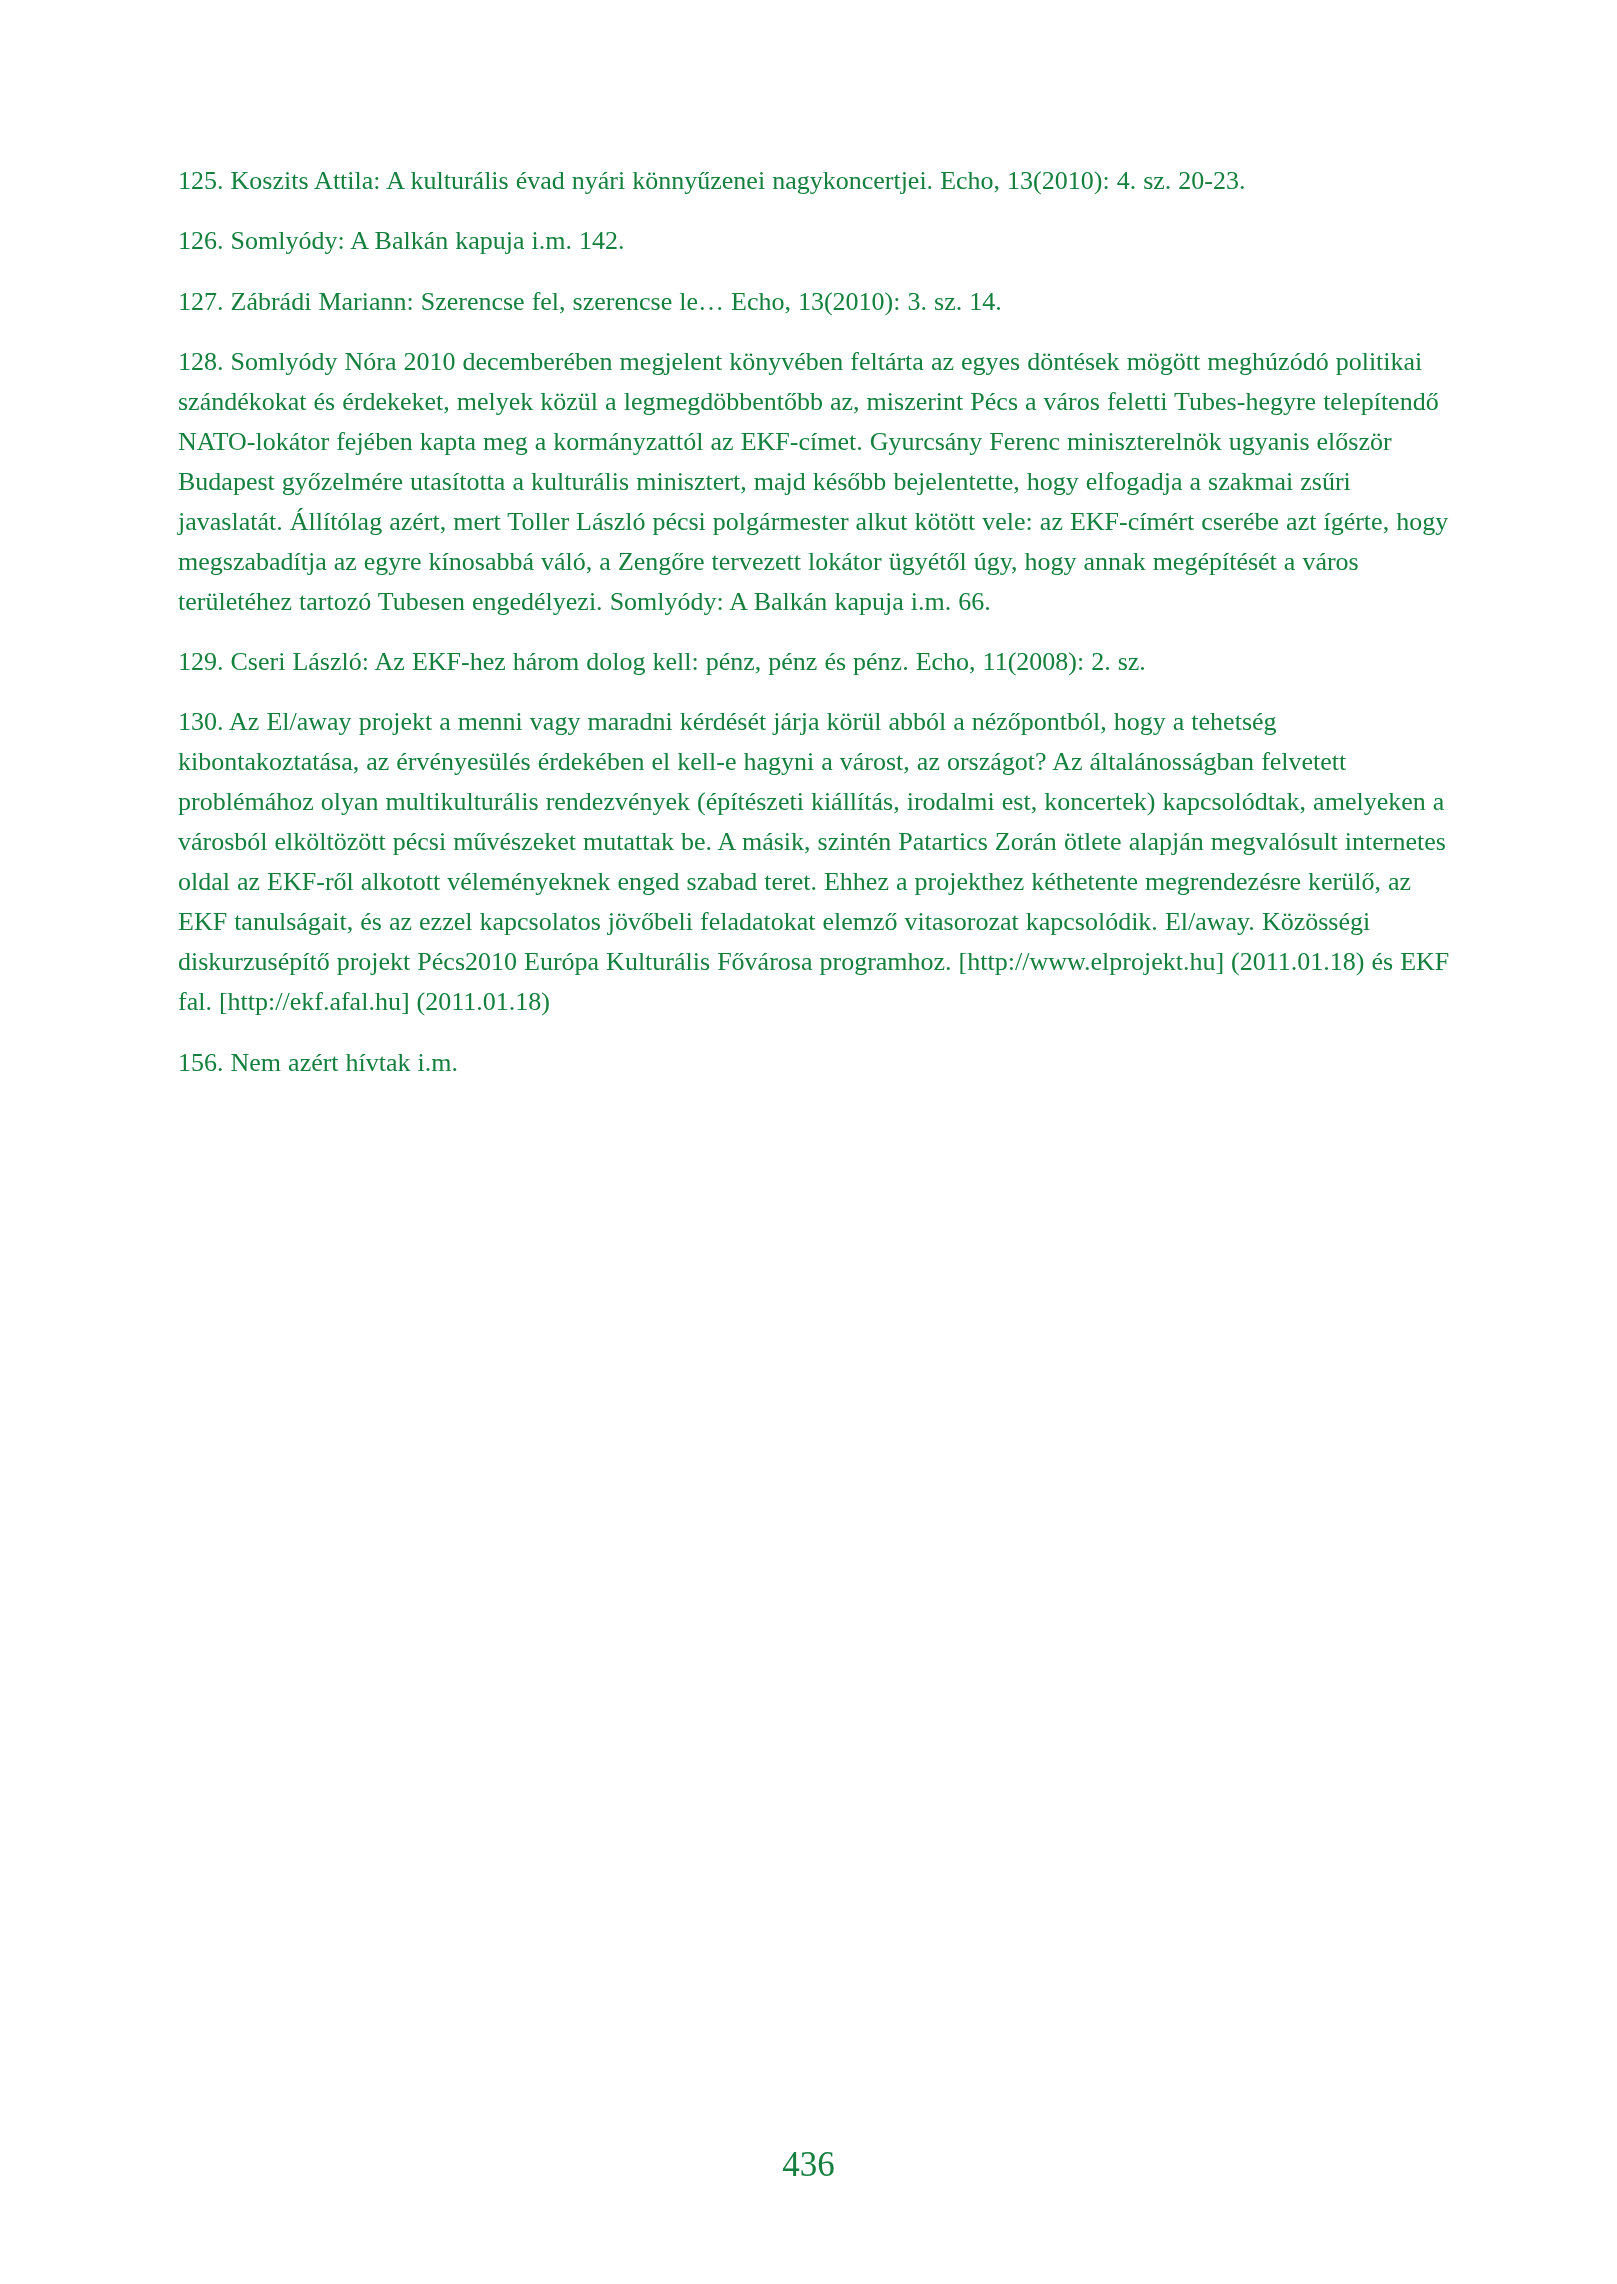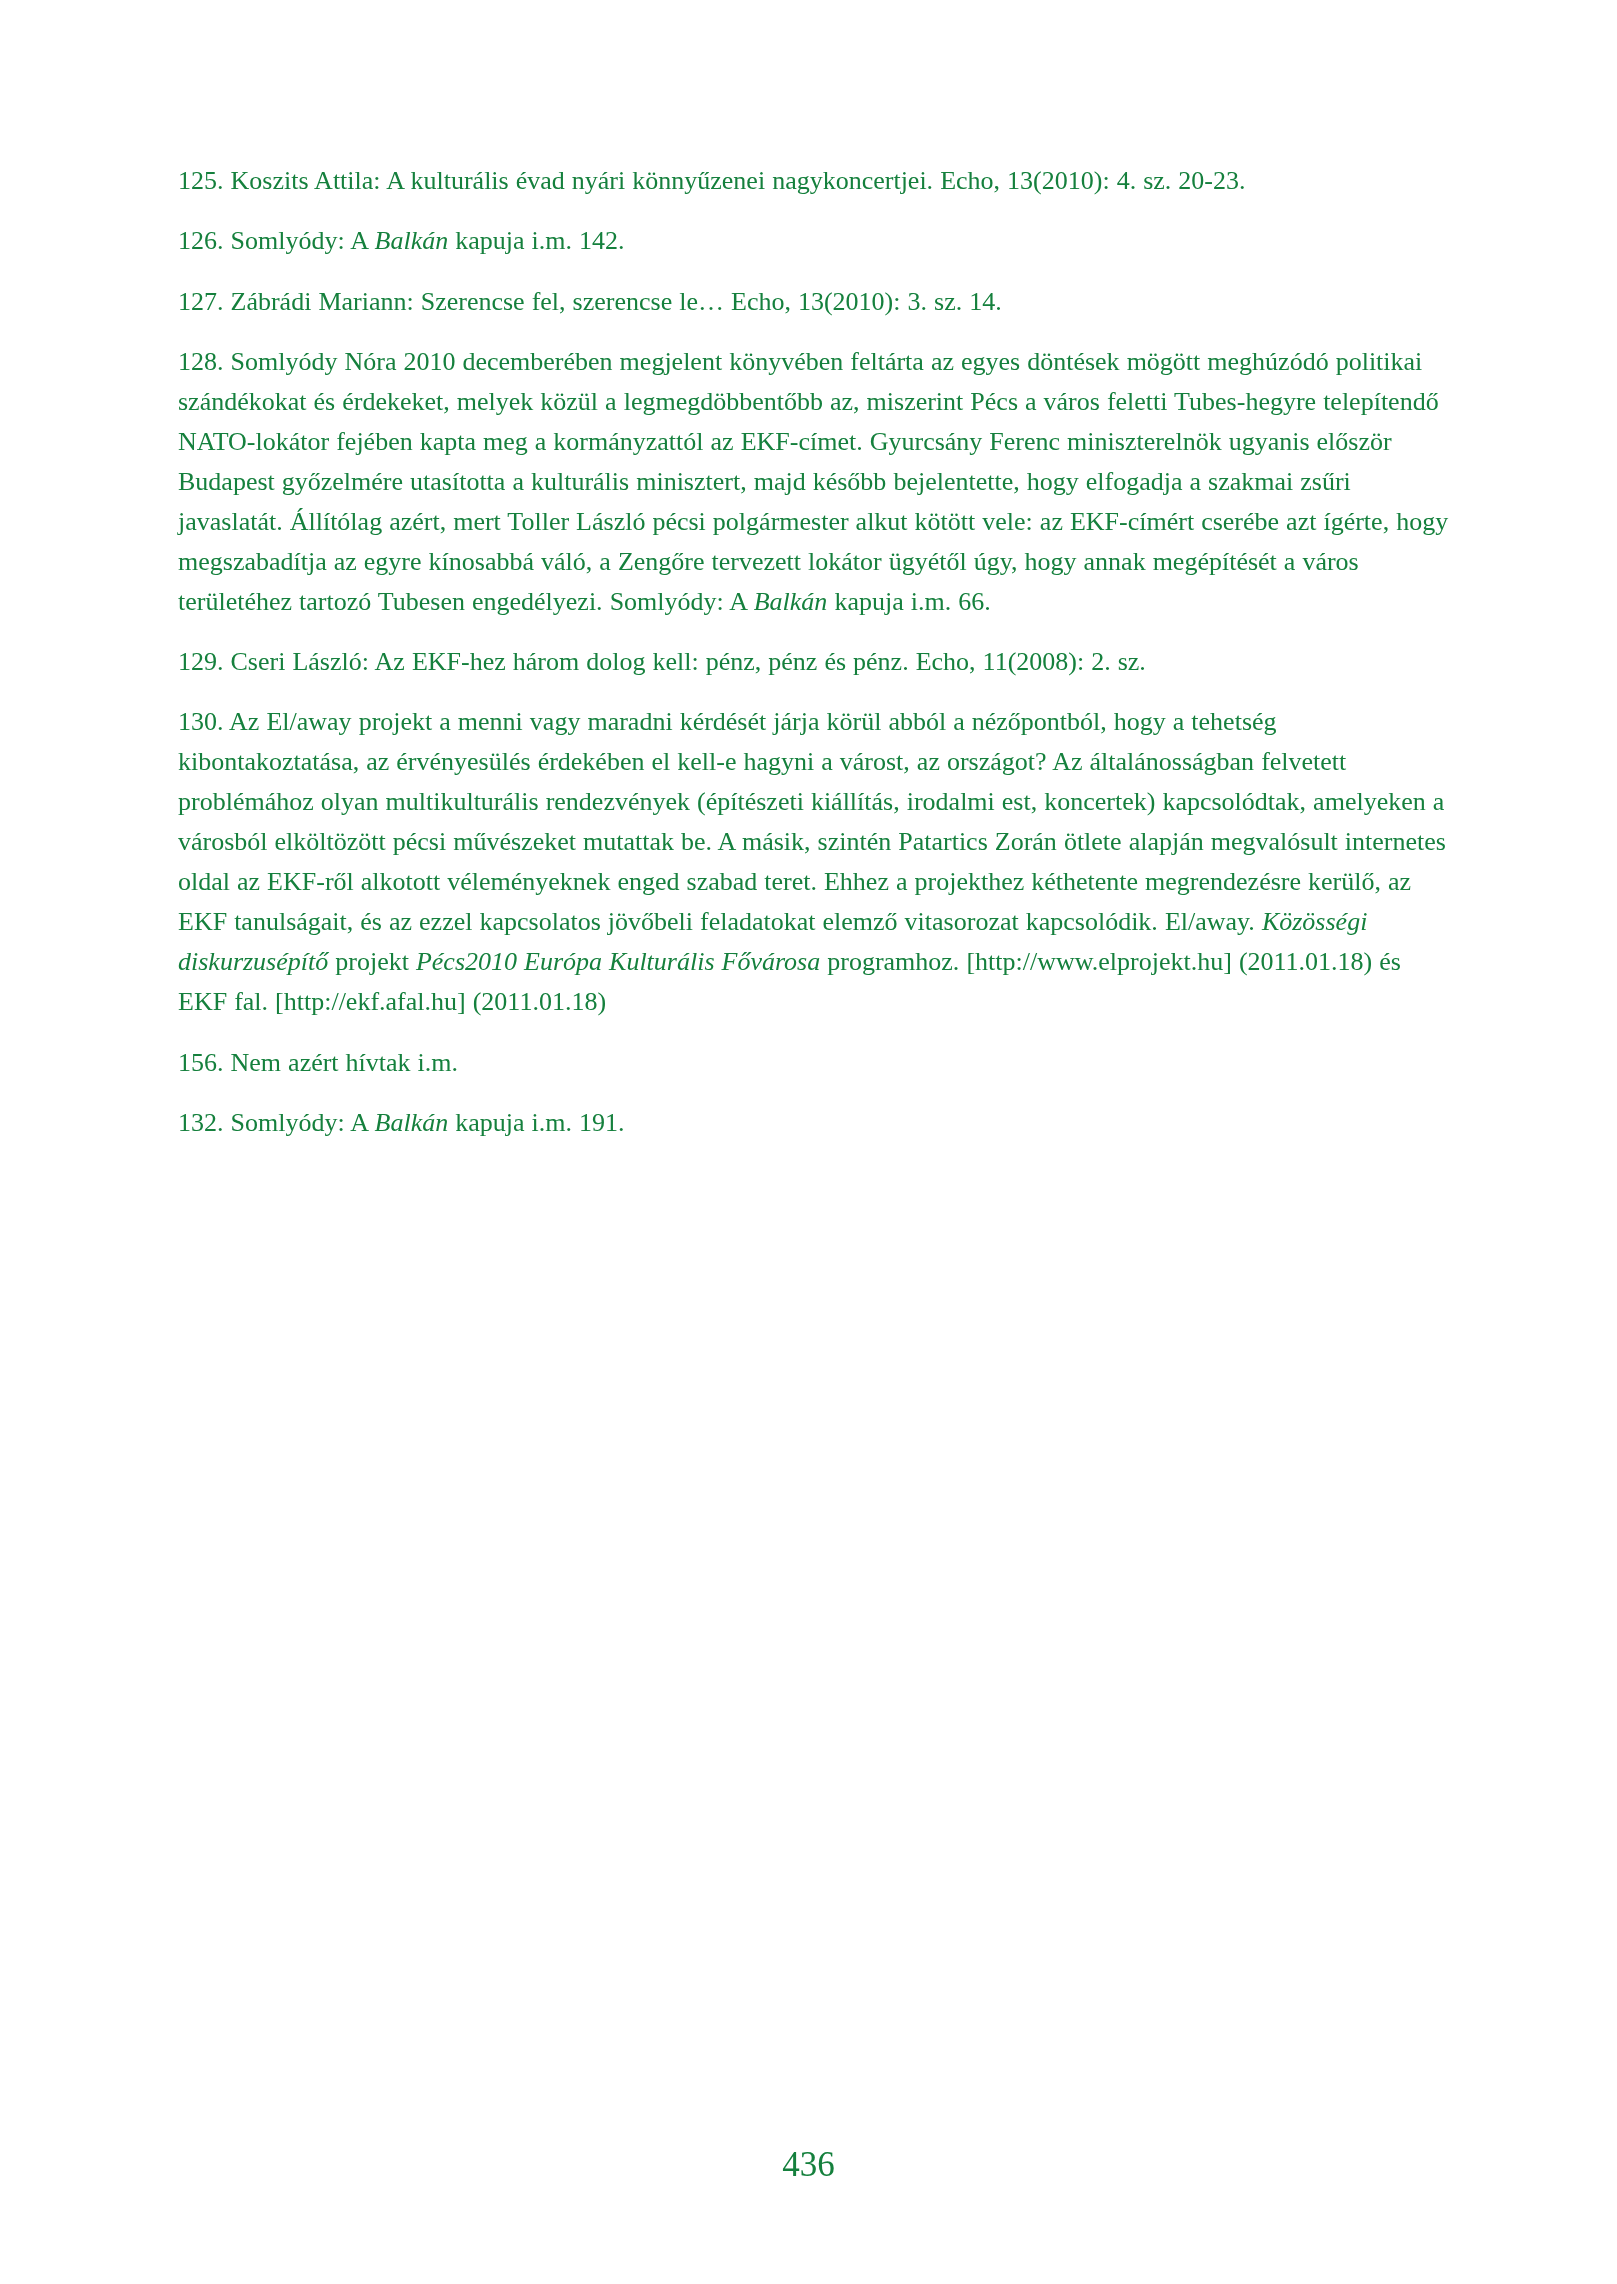--- a/index.html
+++ b/index.html
@@ -24,21 +24,20 @@
   }
   .note {
     margin: 0 0 20.3px 0;
     font-size: 26px;
     line-height: 40px;
     text-align: left;
     letter-spacing: 0;
     word-spacing: 0.02em;
   }
   .note .italic {
-    font-style: italic;
   }
   .page-number {
     position: absolute;
     top: 2146px;
     left: 0;
     width: 100%;
     text-align: center;
     font-size: 35px;
     line-height: 38px;
   }
@@ -48,17 +47,16 @@
 
 <div class="page">
   <main class="notes">
       <p class="note"><span>125. </span><span>Koszits Attila: A kulturális évad nyári könnyűzenei nagykoncertjei. Echo, 13(2010): 4. sz. 20-23.</span></p>
       <p class="note"><span>126. </span><span>Somlyódy: A </span><span class="italic">Balkán</span><span> kapuja i.m. 142.</span></p>
       <p class="note"><span>127. </span><span>Zábrádi Mariann: Szerencse fel, szerencse le… Echo, 13(2010): 3. sz. 14.</span></p>
       <p class="note"><span>128. </span><span>Somlyódy Nóra 2010 decemberében megjelent könyvében feltárta az egyes döntések mögött meghúzódó politikai szándékokat és érdekeket, melyek közül a legmegdöbbentőbb az, miszerint Pécs a város feletti Tubes-hegyre telepítendő NATO-lokátor fejében kapta meg a kormányzattól az EKF-címet. Gyurcsány Ferenc miniszterelnök ugyanis először Budapest győzelmére utasította a kulturális minisztert, majd később bejelentette, hogy elfogadja a szakmai zsűri javaslatát. Állítólag azért, mert Toller László pécsi polgármester alkut kötött vele: az EKF-címért cserébe azt ígérte, hogy megszabadítja az egyre kínosabbá váló, a Zengőre tervezett lokátor ügyétől úgy, hogy annak megépítését a város területéhez tartozó Tubesen engedélyezi. Somlyódy: A </span><span class="italic">Balkán</span><span> kapuja i.m. 66.</span></p>
       <p class="note"><span>129. </span><span>Cseri László: Az EKF-hez három dolog kell: pénz, pénz és pénz. Echo, 11(2008): 2. sz.</span></p>
       <p class="note"><span>130. </span><span>Az El/away projekt a menni vagy maradni kérdését járja körül abból a nézőpontból, hogy a tehetség kibontakoztatása, az érvényesülés érdekében el kell-e hagyni a várost, az országot? Az általánosságban felvetett problémához olyan multikulturális rendezvények (építészeti kiállítás, irodalmi est, koncertek) kapcsolódtak, amelyeken a városból elköltözött pécsi művészeket mutattak be. A másik, szintén Patartics Zorán ötlete alapján megvalósult internetes oldal az EKF-ről alkotott véleményeknek enged szabad teret. Ehhez a projekthez kéthetente megrendezésre kerülő, az EKF tanulságait, és az ezzel kapcsolatos jövőbeli feladatokat elemző vitasorozat kapcsolódik. El/away. </span><span class="italic">Közösségi diskurzusépítő</span><span> projekt </span><span class="italic">Pécs2010 Európa Kulturális Fővárosa</span><span> programhoz. [http://www.elprojekt.hu] (2011.01.18) és EKF fal. [http://ekf.afal.hu] (2011.01.18)</span></p>
       <p class="note"><span>156. </span><span>Nem azért hívtak i.m.</span></p>
-      <p class="note"><span>132. </span><span>Somlyódy: A </span><span class="italic">Balkán</span><span> kapuja i.m. 191.</span></p>
     </main>
   <div class="page-number">436</div>
 </div>
 
 
 </body></html>

